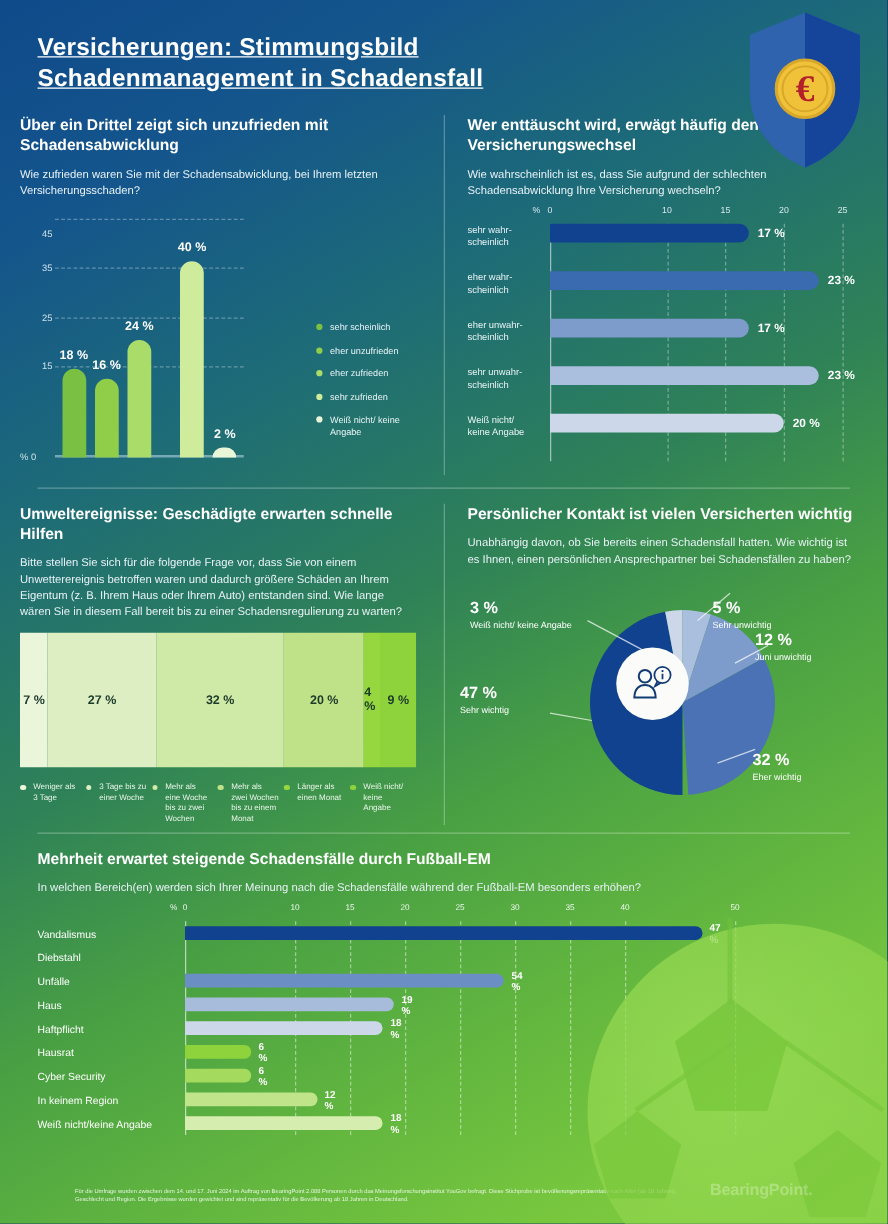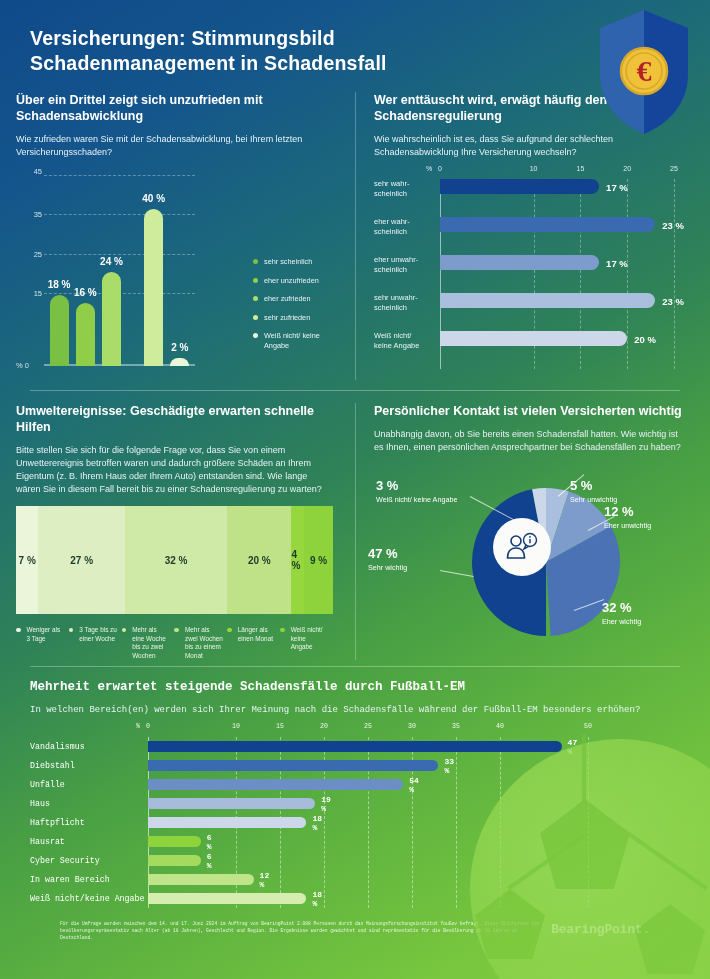--- a/index.html
+++ b/index.html
@@ -31,21 +31,21 @@
   .ball .p2 { width:70px;height:70px; left:5px; top:150px;
      clip-path:polygon(50% 0%,100% 38%,82% 100%,18% 100%,0% 38%); }
   .ball .p3 { width:70px;height:70px; left:165px; top:165px;
      clip-path:polygon(50% 0%,100% 38%,82% 100%,18% 100%,0% 38%); }
   .ball .seam { position:absolute; background:#74c438; opacity:.6; }
   .ball .s1 { width:4px; height:70px; left:112px; top:-5px; }
   .ball .s2 { width:95px; height:4px; left:30px; top:120px; transform:rotate(-35deg); }
   .ball .s3 { width:95px; height:4px; left:150px; top:120px; transform:rotate(35deg); }
 
   
-  .header { position:relative; padding:26px 30px 0 30px; }
+  .header { position:relative; padding:26px 30px 0 30px;text-decoration:underline; }
   .title { font-size:19.5px; line-height:25px; font-weight:bold; letter-spacing:.2px; }
 
   .shield-wrap { position:absolute; right:18px; top:8px; width:96px; height:128px; }
   .shield-wrap svg { display:block; }
 
   
   .row { display:flex; }
   .col { width:50%; padding:0 22px 0 16px; }
   .col.right { padding:0 22px 0 18px; border-left:1px solid rgba(255,255,255,.28); }
 
@@ -109,21 +109,21 @@
   .c5-grid { position:absolute; left:118px; right:0; top:0; bottom:0; }
   .c5-gl { position:absolute; top:0; bottom:0; border-left:1px dashed rgba(255,255,255,.45); }
   .c5-axl { position:absolute; top:0; bottom:0; border-left:1px solid rgba(255,255,255,.6); }
   .c5-row { position:relative; height:19px; display:flex; align-items:center; }
   .c5-lab { width:118px; font-size:8.3px; color:#ffffff; }
   .c5-bar { height:11px; border-radius:0 6px 6px 0; position:relative; }
   .c5-v { position:absolute; left:100%; margin-left:6px; top:50%; transform:translateY(-50%); font-size:8px; font-weight:bold; }
 
   .footer { position:relative; margin:12px 30px 0 30px; display:flex; align-items:flex-end; }
   .foot-txt { font-size:4.6px; line-height:7px; color:#e6f6e0; width:500px; }
-  .logo { margin-left:auto; font-size:13px; font-weight:bold; letter-spacing:-.2px; color:#ffffff; padding-bottom:4px;}
+  .logo { margin-left:auto; font-size:13px; font-weight:bold; letter-spacing:-.2px; color:#ffffff; padding-bottom:4px;margin-top:24px;}
 </style>
 </head>
 <body>
 
 <div id="page">
 
   <div class="header">
     <div class="title">
       <div>Versicherungen: Stimmungsbild</div>
       <div>Schadenmanagement in Schadensfall</div>
@@ -140,21 +140,21 @@
   </div>
 
   <div class="row" style="margin-top:16px;">
 
     <div class="col">
       <div class="sec-title">Über ein Drittel zeigt sich unzufrieden mit Schadensabwicklung</div>
       <div class="sec-q">Wie zufrieden waren Sie mit der Schadensabwicklung, bei Ihrem letzten Versicherungsschaden?</div>
       <div class="c1-wrap">
         <div class="c1-plot">
           <div class="c1-yaxis" id="c1y">
-              <div class="c1-ylab" style="top: 6px;">45</div>
+              <div class="c1-ylab" style="top: 22px;">45</div>
               <div class="c1-ylab" style="top: 49.3333px;">35</div>
               <div class="c1-ylab" style="top: 88.6667px;">25</div>
               <div class="c1-ylab" style="top: 128px;">15</div>
             </div>
           <div id="c1grids">
               <div class="c1-grid" style="top: 10px;"></div>
               <div class="c1-grid" style="top: 49.3333px;"></div>
               <div class="c1-grid" style="top: 88.6667px;"></div>
               <div class="c1-grid" style="top: 128px;"></div>
             </div>
@@ -199,21 +199,21 @@
             </div>
             <div class="lg-item">
               <span class="lg-dot" style="background: rgb(233, 246, 216);"></span>
               <span>Weiß nicht/ keine Angabe</span>
             </div>
           </div>
       </div>
     </div>
 
     <div class="col right">
-      <div class="sec-title">Wer enttäuscht wird, erwägt häufig den Schadensregulierung</div>
+      <div class="sec-title">Wer enttäuscht wird, erwägt häufig den Versicherungswechsel</div>
       <div class="sec-q">Wie wahrscheinlich ist es, dass Sie aufgrund der schlechten Schadensabwicklung Ihre Versicherung wechseln?</div>
       <div class="c2">
         <div class="c2-axis" id="c2axis">
           <div class="c2-pct">%</div>
         <div class="c2-tick" style="left: 66px;">0</div>
             <div class="c2-tick" style="left: 159.6px;">10</div>
             <div class="c2-tick" style="left: 206.4px;">15</div>
             <div class="c2-tick" style="left: 253.2px;">20</div>
             <div class="c2-tick" style="left: 300px;">25</div>
           </div>
@@ -339,34 +339,34 @@
             <path d="M21 13 L19 17 L23.5 14.3" fill="none" stroke="#123a73" stroke-width="1.4"></path>
             <circle cx="25" cy="4.8" r=".9" fill="#123a73"></circle>
             <path d="M25 7 L25 11.3" stroke="#123a73" stroke-width="1.4"></path>
           </svg>
         </div>
         <div id="donutlabels">
             <div class="cal" style="left: 2px; top: 18px; width: 92px; text-align: left;"><span>3 %</span><small>Weiß nicht/ keine Angabe</small></div>
             <div class="leader" style="left: 96px; top: 36px; width: 52px; transform: rotate(28deg); transform-origin: left center;"></div>
             <div class="cal" style="left: 196px; top: 18px; width: 92px; text-align: left;"><span>5 %</span><small>Sehr unwichtig</small></div>
             <div class="leader" style="left: 184px; top: 36px; width: 34px; transform: rotate(-40deg); transform-origin: left center;"></div>
-            <div class="cal" style="left: 230px; top: 44px; width: 86px; text-align: left;"><span>12 %</span><small>Eher unwichtig</small></div>
+            <div class="cal" style="left: 230px; top: 44px; width: 86px; text-align: left;"><span>12 %</span><small>Juni unwichtig</small></div>
             <div class="leader" style="left: 214px; top: 70px; width: 30px; transform: rotate(-28deg); transform-origin: left center;"></div>
             <div class="cal" style="left: -6px; top: 86px; width: 86px; text-align: left;"><span>47 %</span><small>Sehr wichtig</small></div>
             <div class="leader" style="left: 66px; top: 110px; width: 34px; transform: rotate(10deg); transform-origin: left center;"></div>
             <div class="cal" style="left: 228px; top: 140px; width: 92px; text-align: left;"><span>32 %</span><small>Eher wichtig</small></div>
             <div class="leader" style="left: 200px; top: 150px; width: 32px; transform: rotate(-20deg); transform-origin: left center;"></div>
           </div>
       </div>
     </div>
   </div>
 
   <hr class="div" style="margin-top:6px;">
 
-  <div style="padding:12px 30px 0 30px;font-family:Liberation Mono, monospace;">
+  <div style="padding:12px 30px 0 30px;">
     <div class="sec-title">Mehrheit erwartet steigende Schadensfälle durch Fußball-EM</div>
     <div class="sec-q">In welchen Bereich(en) werden sich Ihrer Meinung nach die Schadensfälle während der Fußball-EM besonders erhöhen?</div>
     <div class="c5">
       <div class="c5-axis" id="c5axis">
         <div class="c5-pct">%</div>
       <div class="c5-tick" style="left: 0px;">0</div>
           <div class="c5-tick" style="left: 88px;">10</div>
           <div class="c5-tick" style="left: 132px;">15</div>
           <div class="c5-tick" style="left: 176px;">20</div>
           <div class="c5-tick" style="left: 220px;">25</div>
@@ -388,23 +388,20 @@
             <div class="c5-gl" style="left: 440px;"></div>
           </div>
       <div class="c5-row">
             <div class="c5-lab">Vandalismus</div>
             <div class="c5-bar" style="width: 413.6px; background: rgb(16, 66, 143);">
               <div class="c5-v">47 %</div>
             </div>
           </div>
           <div class="c5-row">
             <div class="c5-lab">Diebstahl</div>
-            <div class="c5-bar" style="width: 290.4px; background: rgb(58, 106, 176);">
-              <div class="c5-v">33 %</div>
-            </div>
           </div>
           <div class="c5-row">
             <div class="c5-lab">Unfälle</div>
             <div class="c5-bar" style="width: 255.2px; background: rgb(107, 143, 196);">
               <div class="c5-v">54 %</div>
             </div>
           </div>
           <div class="c5-row">
             <div class="c5-lab">Haus</div>
             <div class="c5-bar" style="width: 167.2px; background: rgb(166, 188, 218);">
@@ -423,21 +420,21 @@
               <div class="c5-v">6 %</div>
             </div>
           </div>
           <div class="c5-row">
             <div class="c5-lab">Cyber Security</div>
             <div class="c5-bar" style="width: 52.8px; background: rgb(164, 218, 94);">
               <div class="c5-v">6 %</div>
             </div>
           </div>
           <div class="c5-row">
-            <div class="c5-lab">In waren Bereich</div>
+            <div class="c5-lab">In keinem Region</div>
             <div class="c5-bar" style="width: 105.6px; background: rgb(191, 228, 138);">
               <div class="c5-v">12 %</div>
             </div>
           </div>
           <div class="c5-row">
             <div class="c5-lab">Weiß nicht/keine Angabe</div>
             <div class="c5-bar" style="width: 158.4px; background: rgb(214, 237, 176);">
               <div class="c5-v">18 %</div>
             </div>
           </div>

